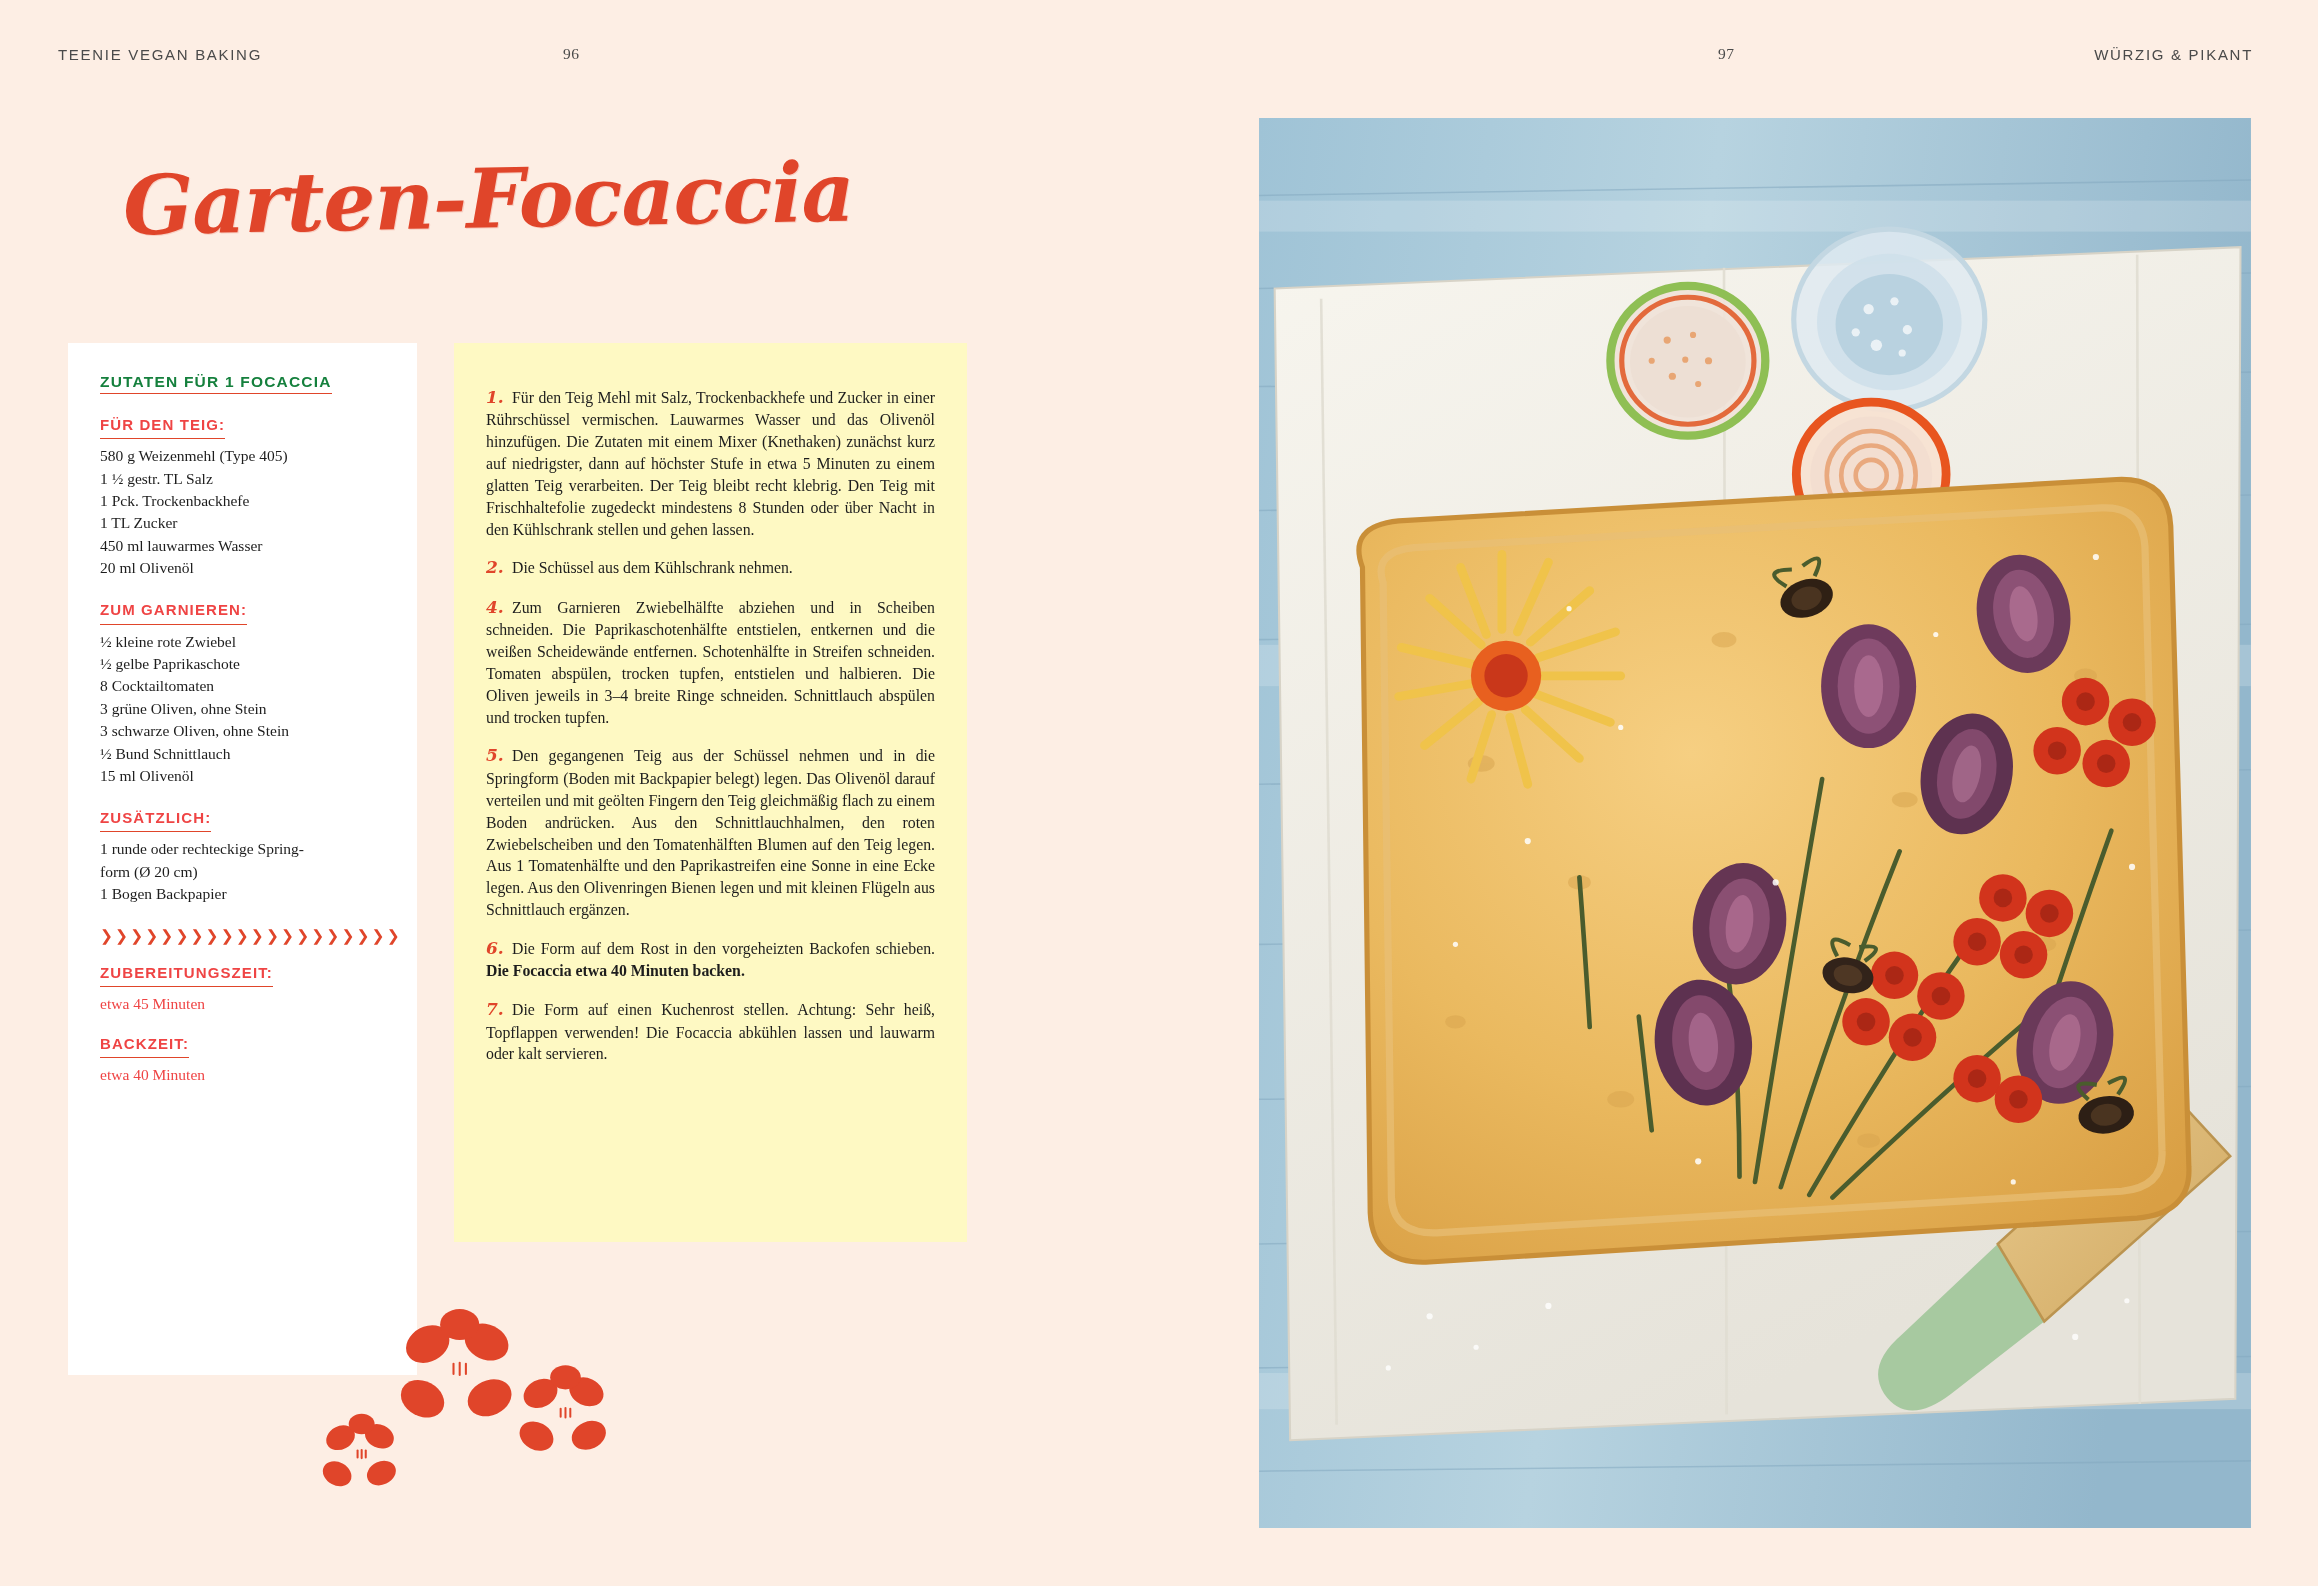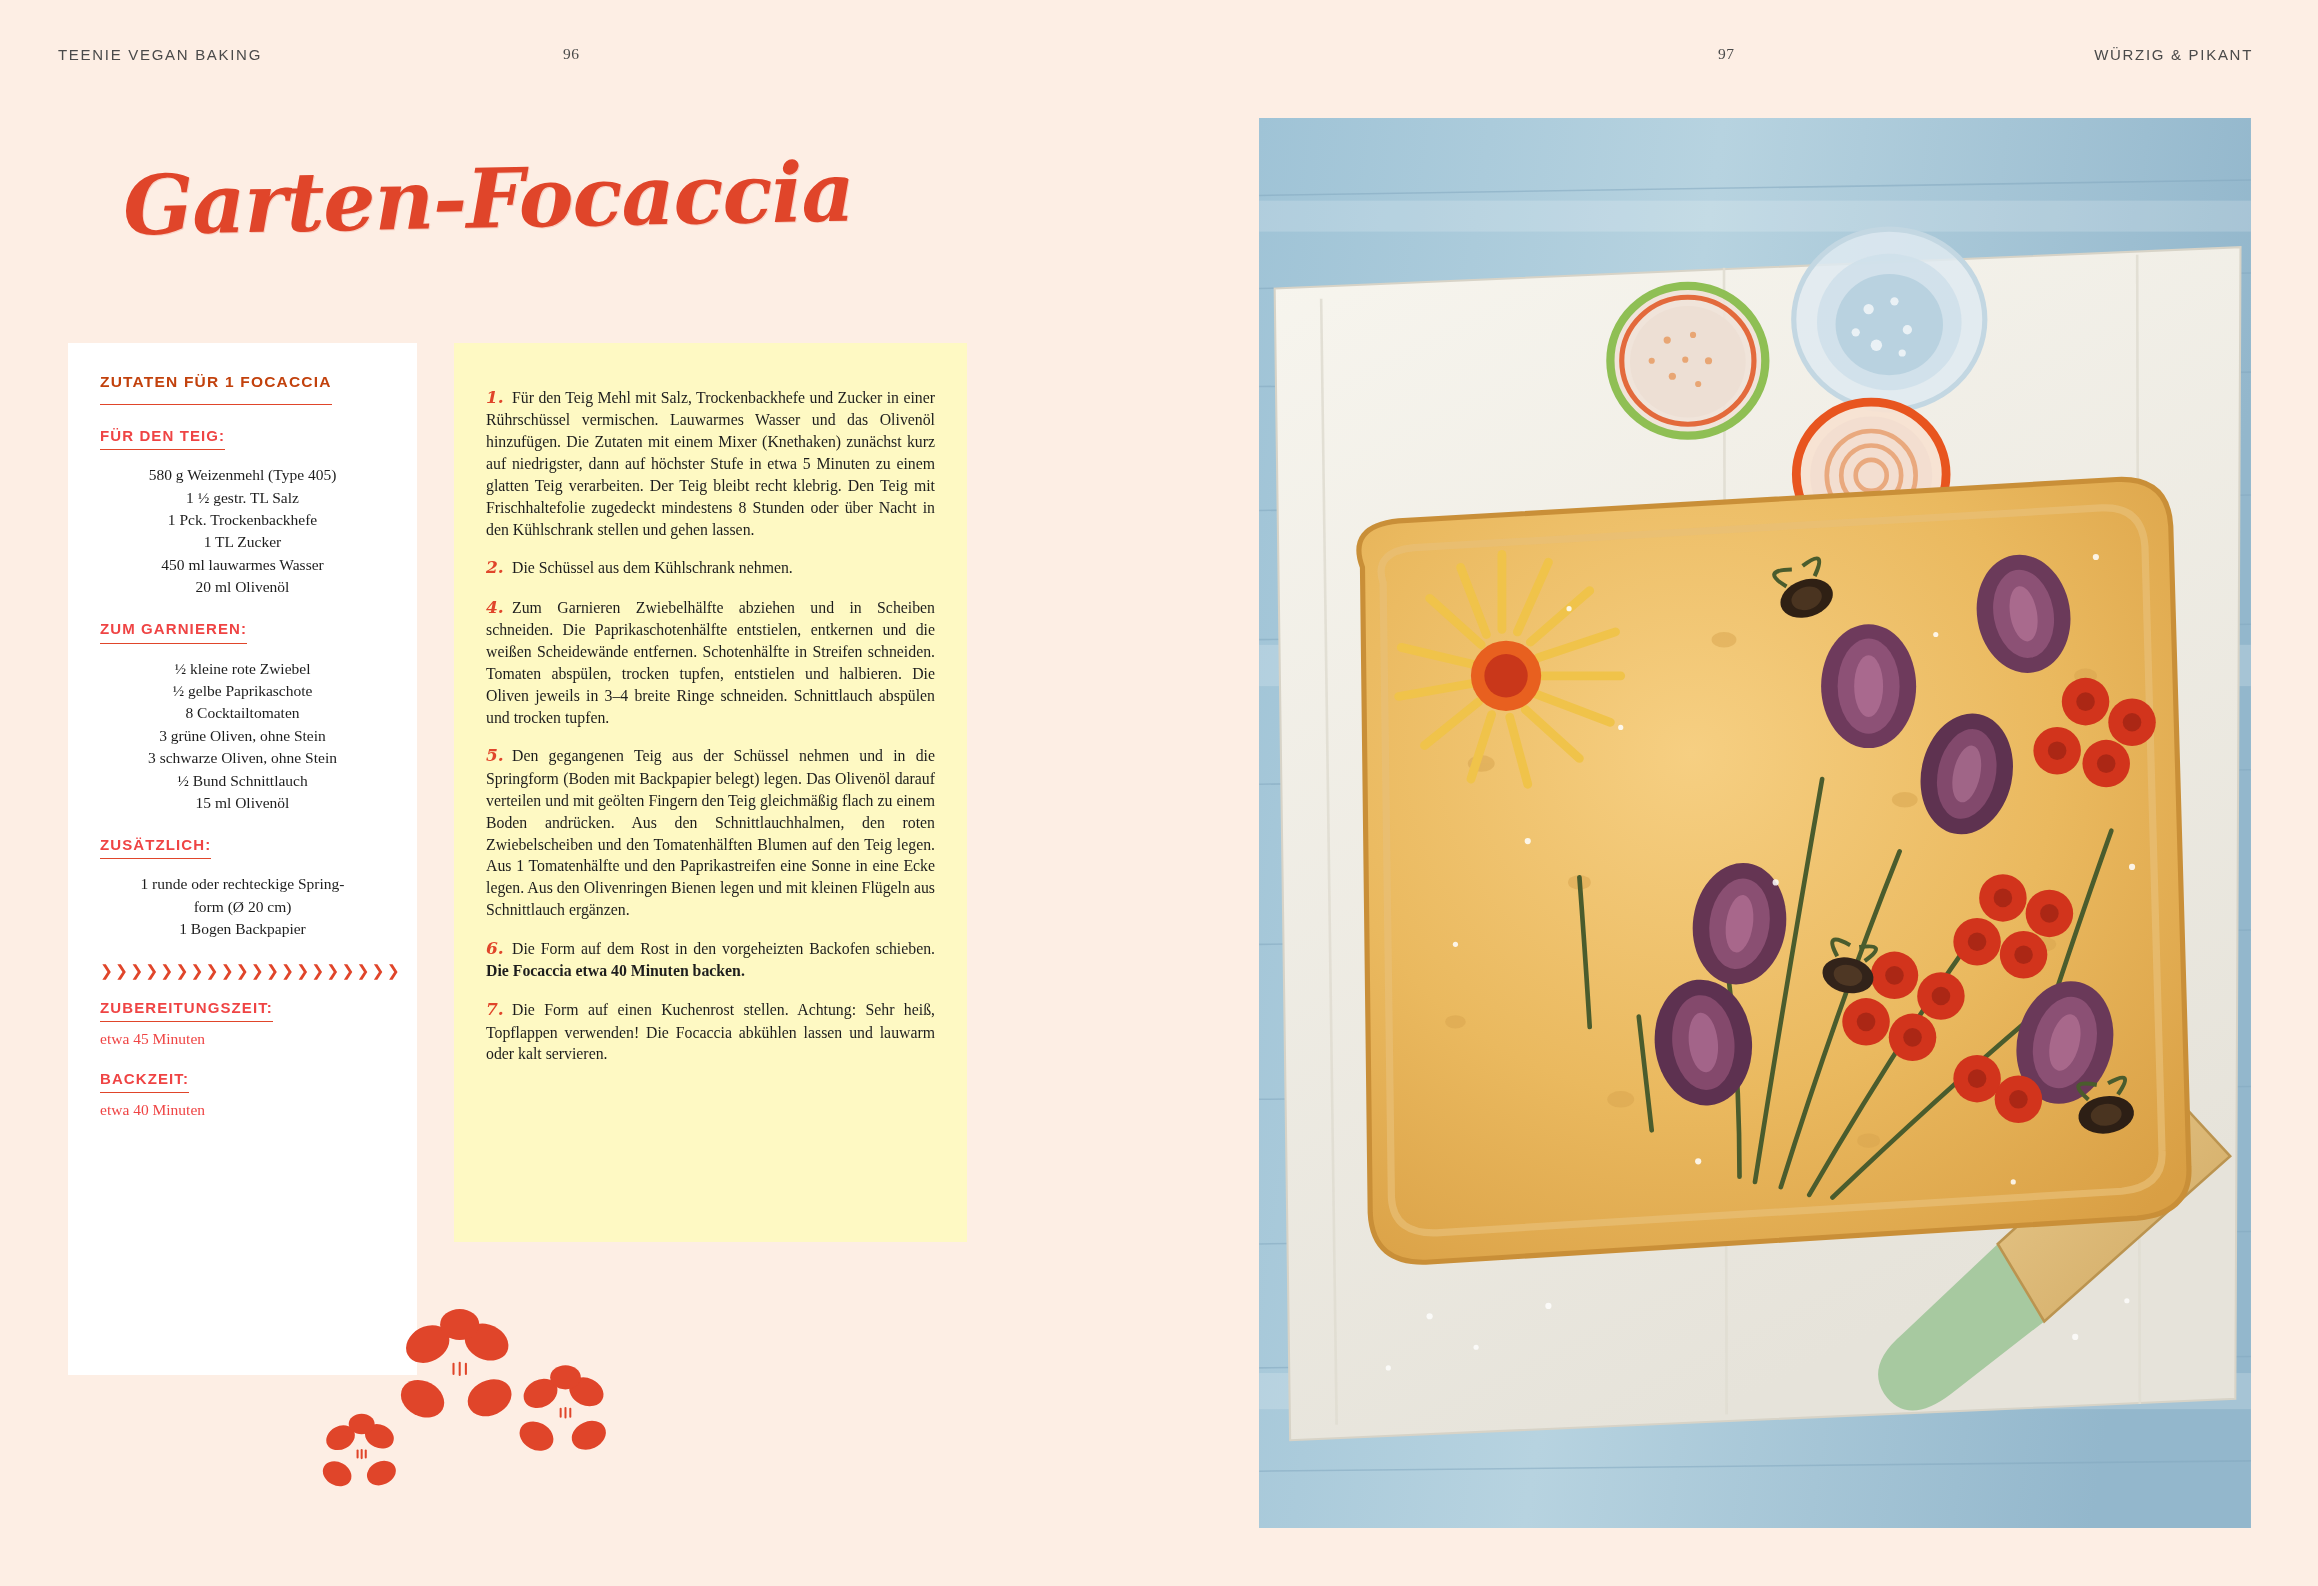--- a/index.html
+++ b/index.html
@@ -69,44 +69,43 @@
     padding: 0;
   }
   .ing-inner {
     padding: 30px 32px 0 32px;
   }
   .ing-h1 {
     font-family: "Liberation Sans", sans-serif;
     font-size: 15.5px;
     font-weight: bold;
     letter-spacing: 1.2px;
-    color: #c2410c;
+    color: #15803d;
     text-transform: uppercase;
     border-bottom: 1.5px solid #e0452a;
     display: inline-block;
-    padding-bottom: 13px;
+    padding-bottom: 2px;
     margin-bottom: 22px;
   }
   .ing-h2 {
     font-family: "Liberation Sans", sans-serif;
     font-size: 15px;
     font-weight: bold;
     letter-spacing: 1.1px;
     color: #ef4444;
     text-transform: uppercase;
     border-bottom: 1.5px solid #e0452a;
     display: inline-block;
     padding-bottom: 5.2px;
     margin-bottom: 7px;
   }
   .ing-list {
     list-style: none;
-    margin: 8px 0 23px 0;
+    margin: 0 0 23px 0;
     padding: 0;
-    text-align: center;
   }
   .ing-list li {
     font-family: "Liberation Serif", serif;
     font-size: 15.5px;
     line-height: 1.31;
     color: #1d1d1d;
     margin-bottom: 2.1px;
     white-space: nowrap;
   }
   .arrows {

